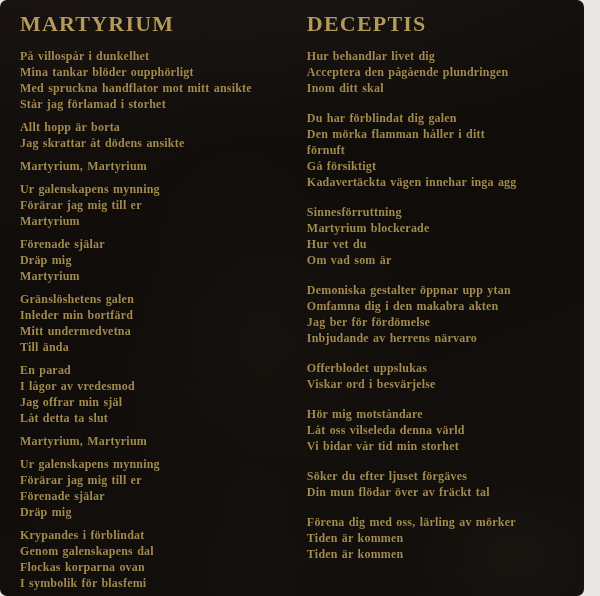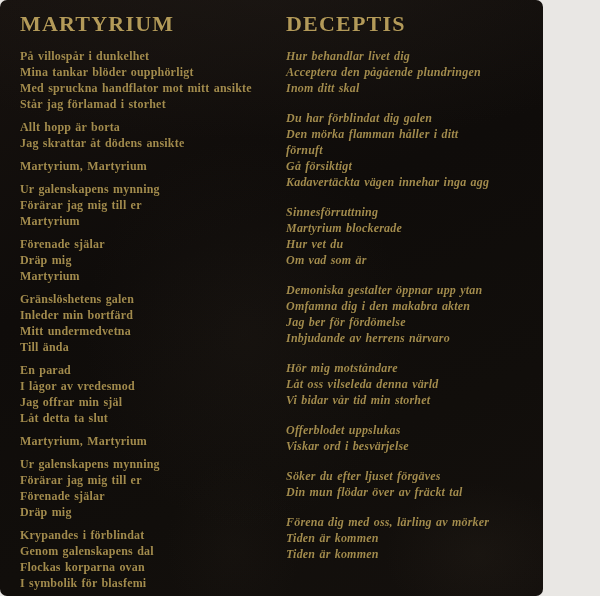--- a/index.html
+++ b/index.html
@@ -2,21 +2,21 @@
 <html><head>
 <meta charset="utf-8">
 <style>
   html, body {
     margin: 0;
     padding: 0;
     background: #e9e7e4;
   }
   .booklet {
     position: relative;
-    width: 543px;
+    width: 584px;
     height: 596px;
     border-radius: 7px;
     overflow: hidden;
     box-sizing: border-box;
     font-family: "Liberation Serif", "DejaVu Serif", serif;
     font-weight: bold;
     background:
       radial-gradient(230px 280px at 45% 56%, rgba(78, 66, 54, 0.10), transparent 70%),
       radial-gradient(130px 100px at 88% 93%, rgba(90, 78, 60, 0.09), transparent 72%),
       radial-gradient(90px 120px at 43% 92%, rgba(70, 60, 48, 0.07), transparent 75%),
@@ -37,21 +37,21 @@
   .song-title {
     margin: 0 0 13px 0;
     font-size: 22px;
     line-height: 22px;
     letter-spacing: 1.2px;
     color: var(--title-color);
     text-shadow: 0 0 1px rgba(0,0,0,0.6);
   }
   .stanza { margin: 0; padding: 0; }
   .col-0 .stanza { margin-bottom: 7px; }
-  .col-1 .stanza { margin-bottom: 14px; font-style: italic; }
+  .col-1 .stanza { margin-bottom: 14px; }
   .lyric-line {
     font-size: 12px;
     line-height: 16px;
     letter-spacing: 0.2px;
     word-spacing: 1px;
     color: var(--text-color);
     text-shadow: 0 0 1px rgba(0,0,0,0.55);
   }
 </style>
 </head>
@@ -135,27 +135,27 @@
             <div class="lyric-line">Hur vet du</div>
             <div class="lyric-line">Om vad som är</div>
           </div>
           <div class="stanza">
             <div class="lyric-line">Demoniska gestalter öppnar upp ytan</div>
             <div class="lyric-line">Omfamna dig i den makabra akten</div>
             <div class="lyric-line">Jag ber för fördömelse</div>
             <div class="lyric-line">Inbjudande av herrens närvaro</div>
           </div>
           <div class="stanza">
+            <div class="lyric-line">Offerblodet uppslukas</div>
+            <div class="lyric-line">Viskar ord i besvärjelse</div>
+          </div>
+          <div class="stanza">
             <div class="lyric-line">Hör mig motståndare</div>
             <div class="lyric-line">Låt oss vilseleda denna värld</div>
             <div class="lyric-line">Vi bidar vår tid min storhet</div>
-          </div>
-          <div class="stanza">
-            <div class="lyric-line">Offerblodet uppslukas</div>
-            <div class="lyric-line">Viskar ord i besvärjelse</div>
           </div>
           <div class="stanza">
             <div class="lyric-line">Söker du efter ljuset förgäves</div>
             <div class="lyric-line">Din mun flödar över av fräckt tal</div>
           </div>
           <div class="stanza">
             <div class="lyric-line">Förena dig med oss, lärling av mörker</div>
             <div class="lyric-line">Tiden är kommen</div>
             <div class="lyric-line">Tiden är kommen</div>
           </div>

